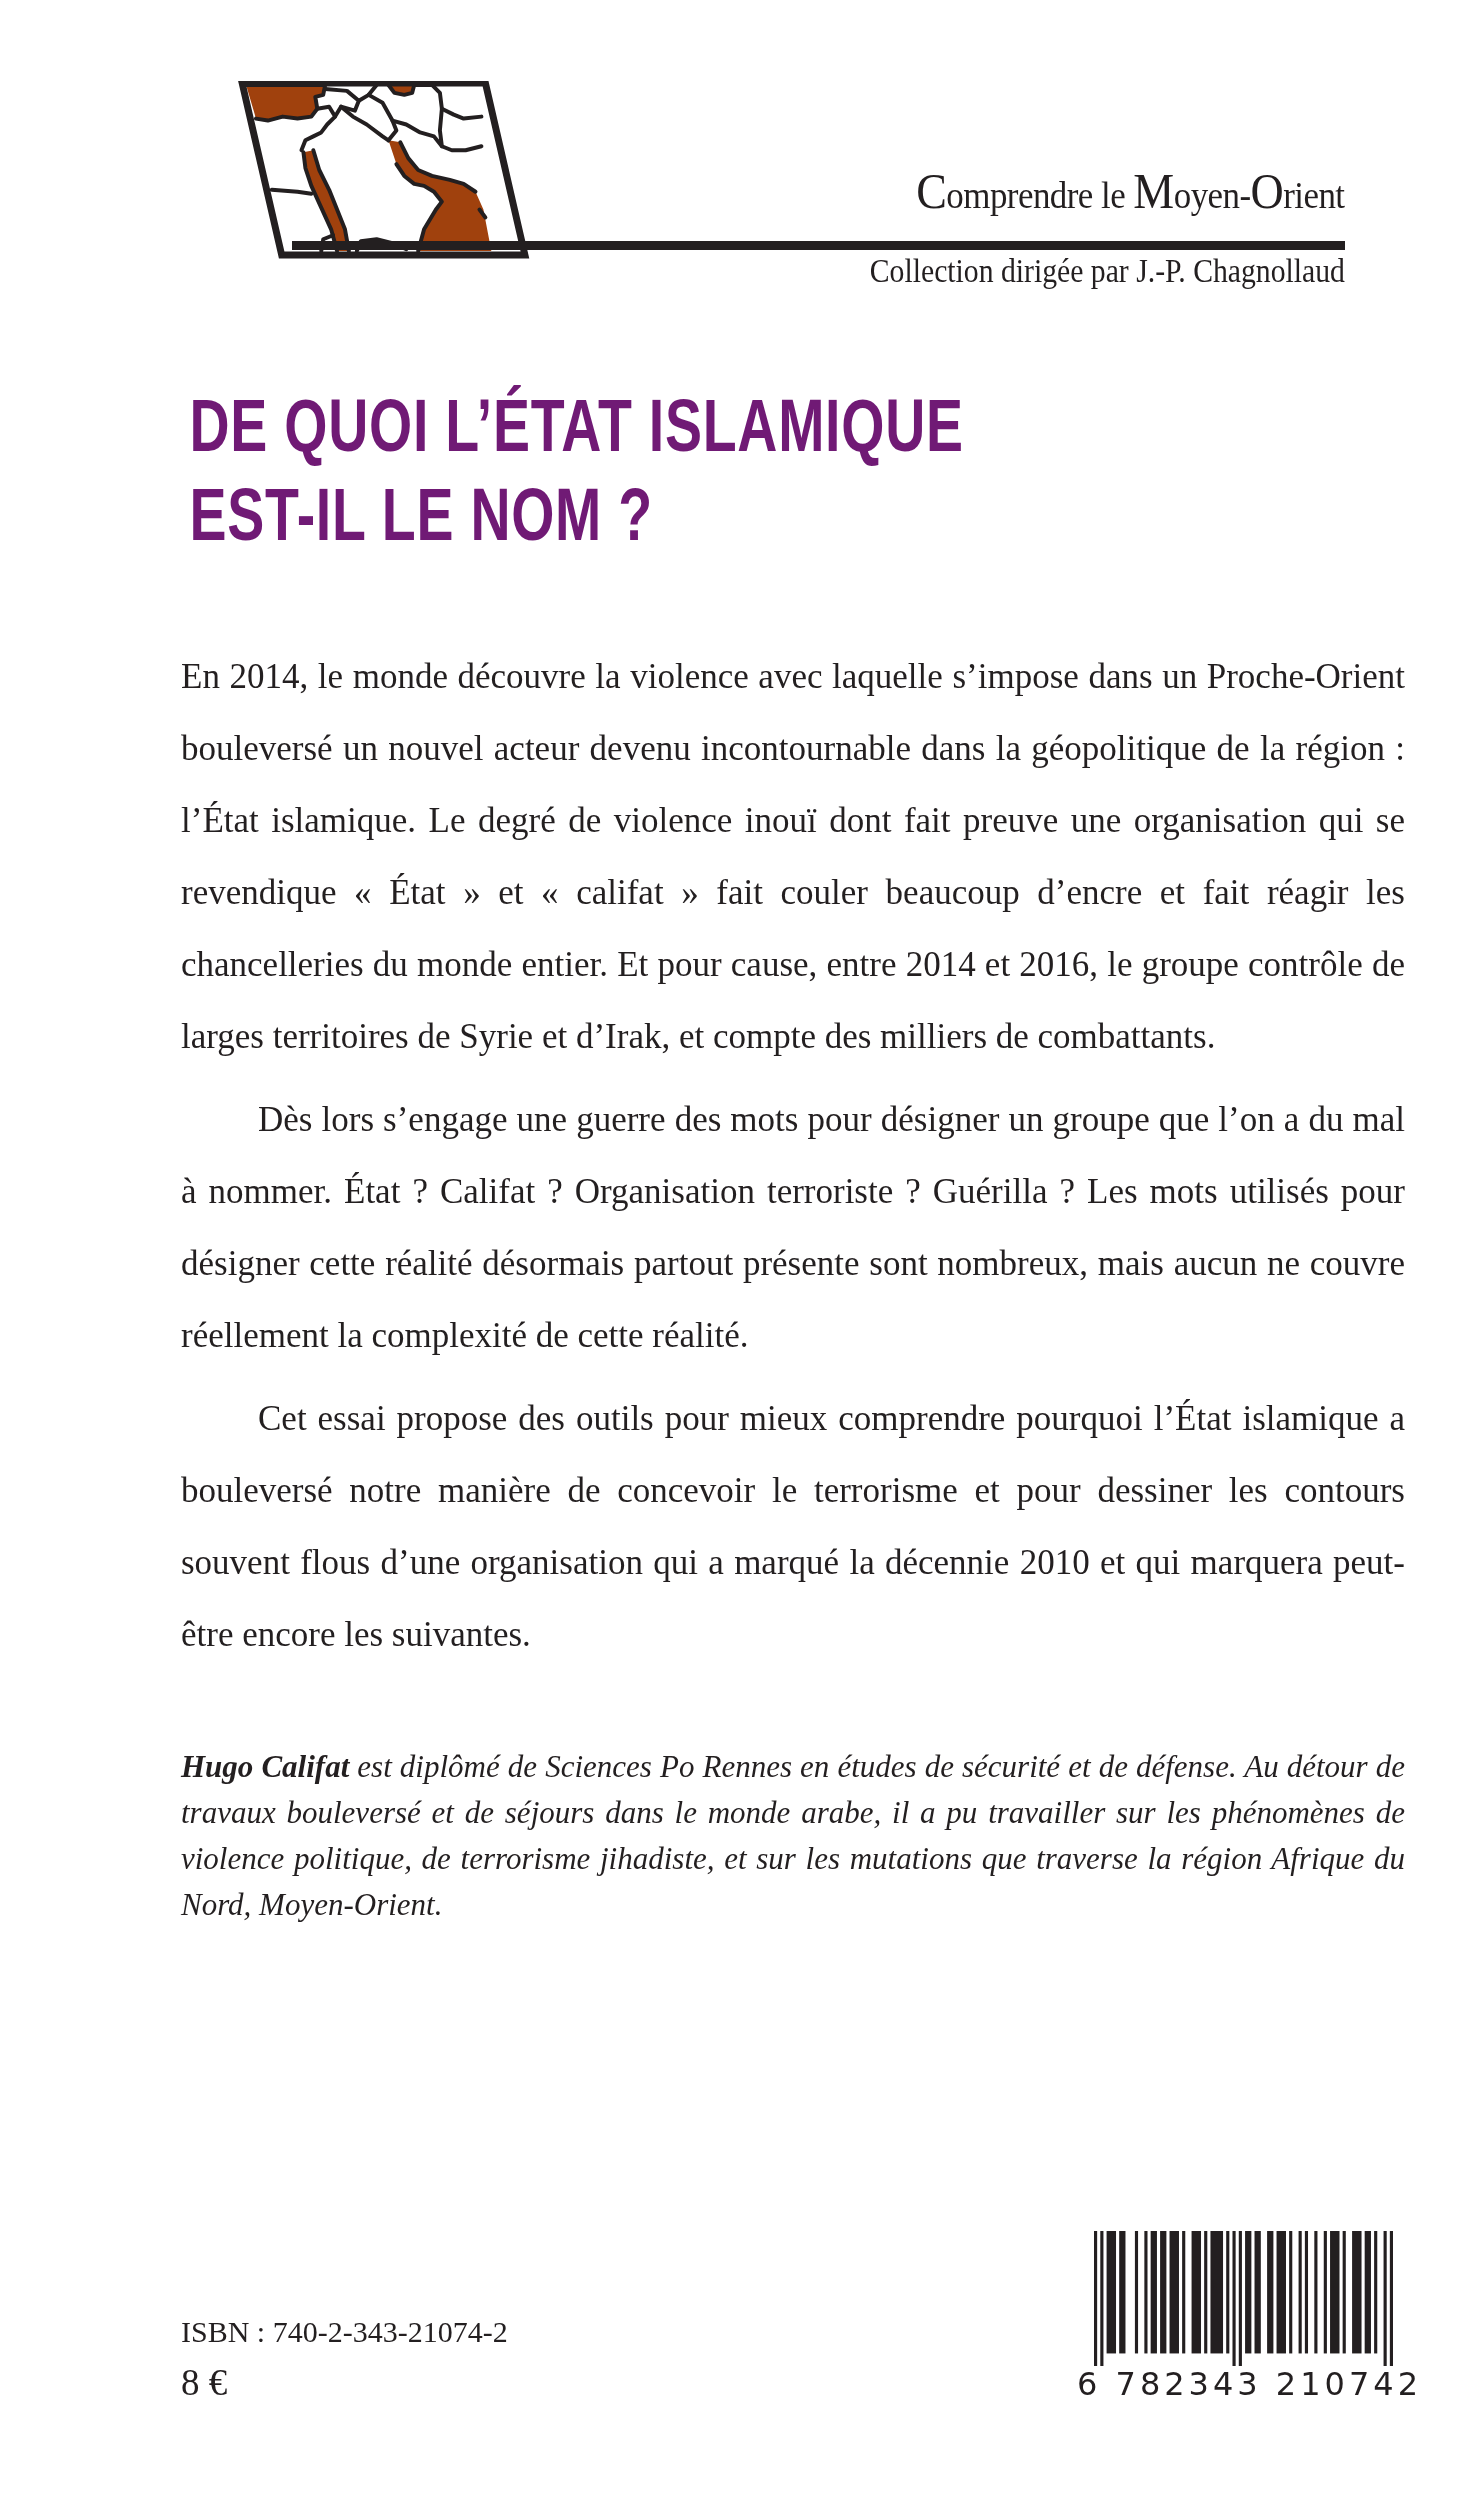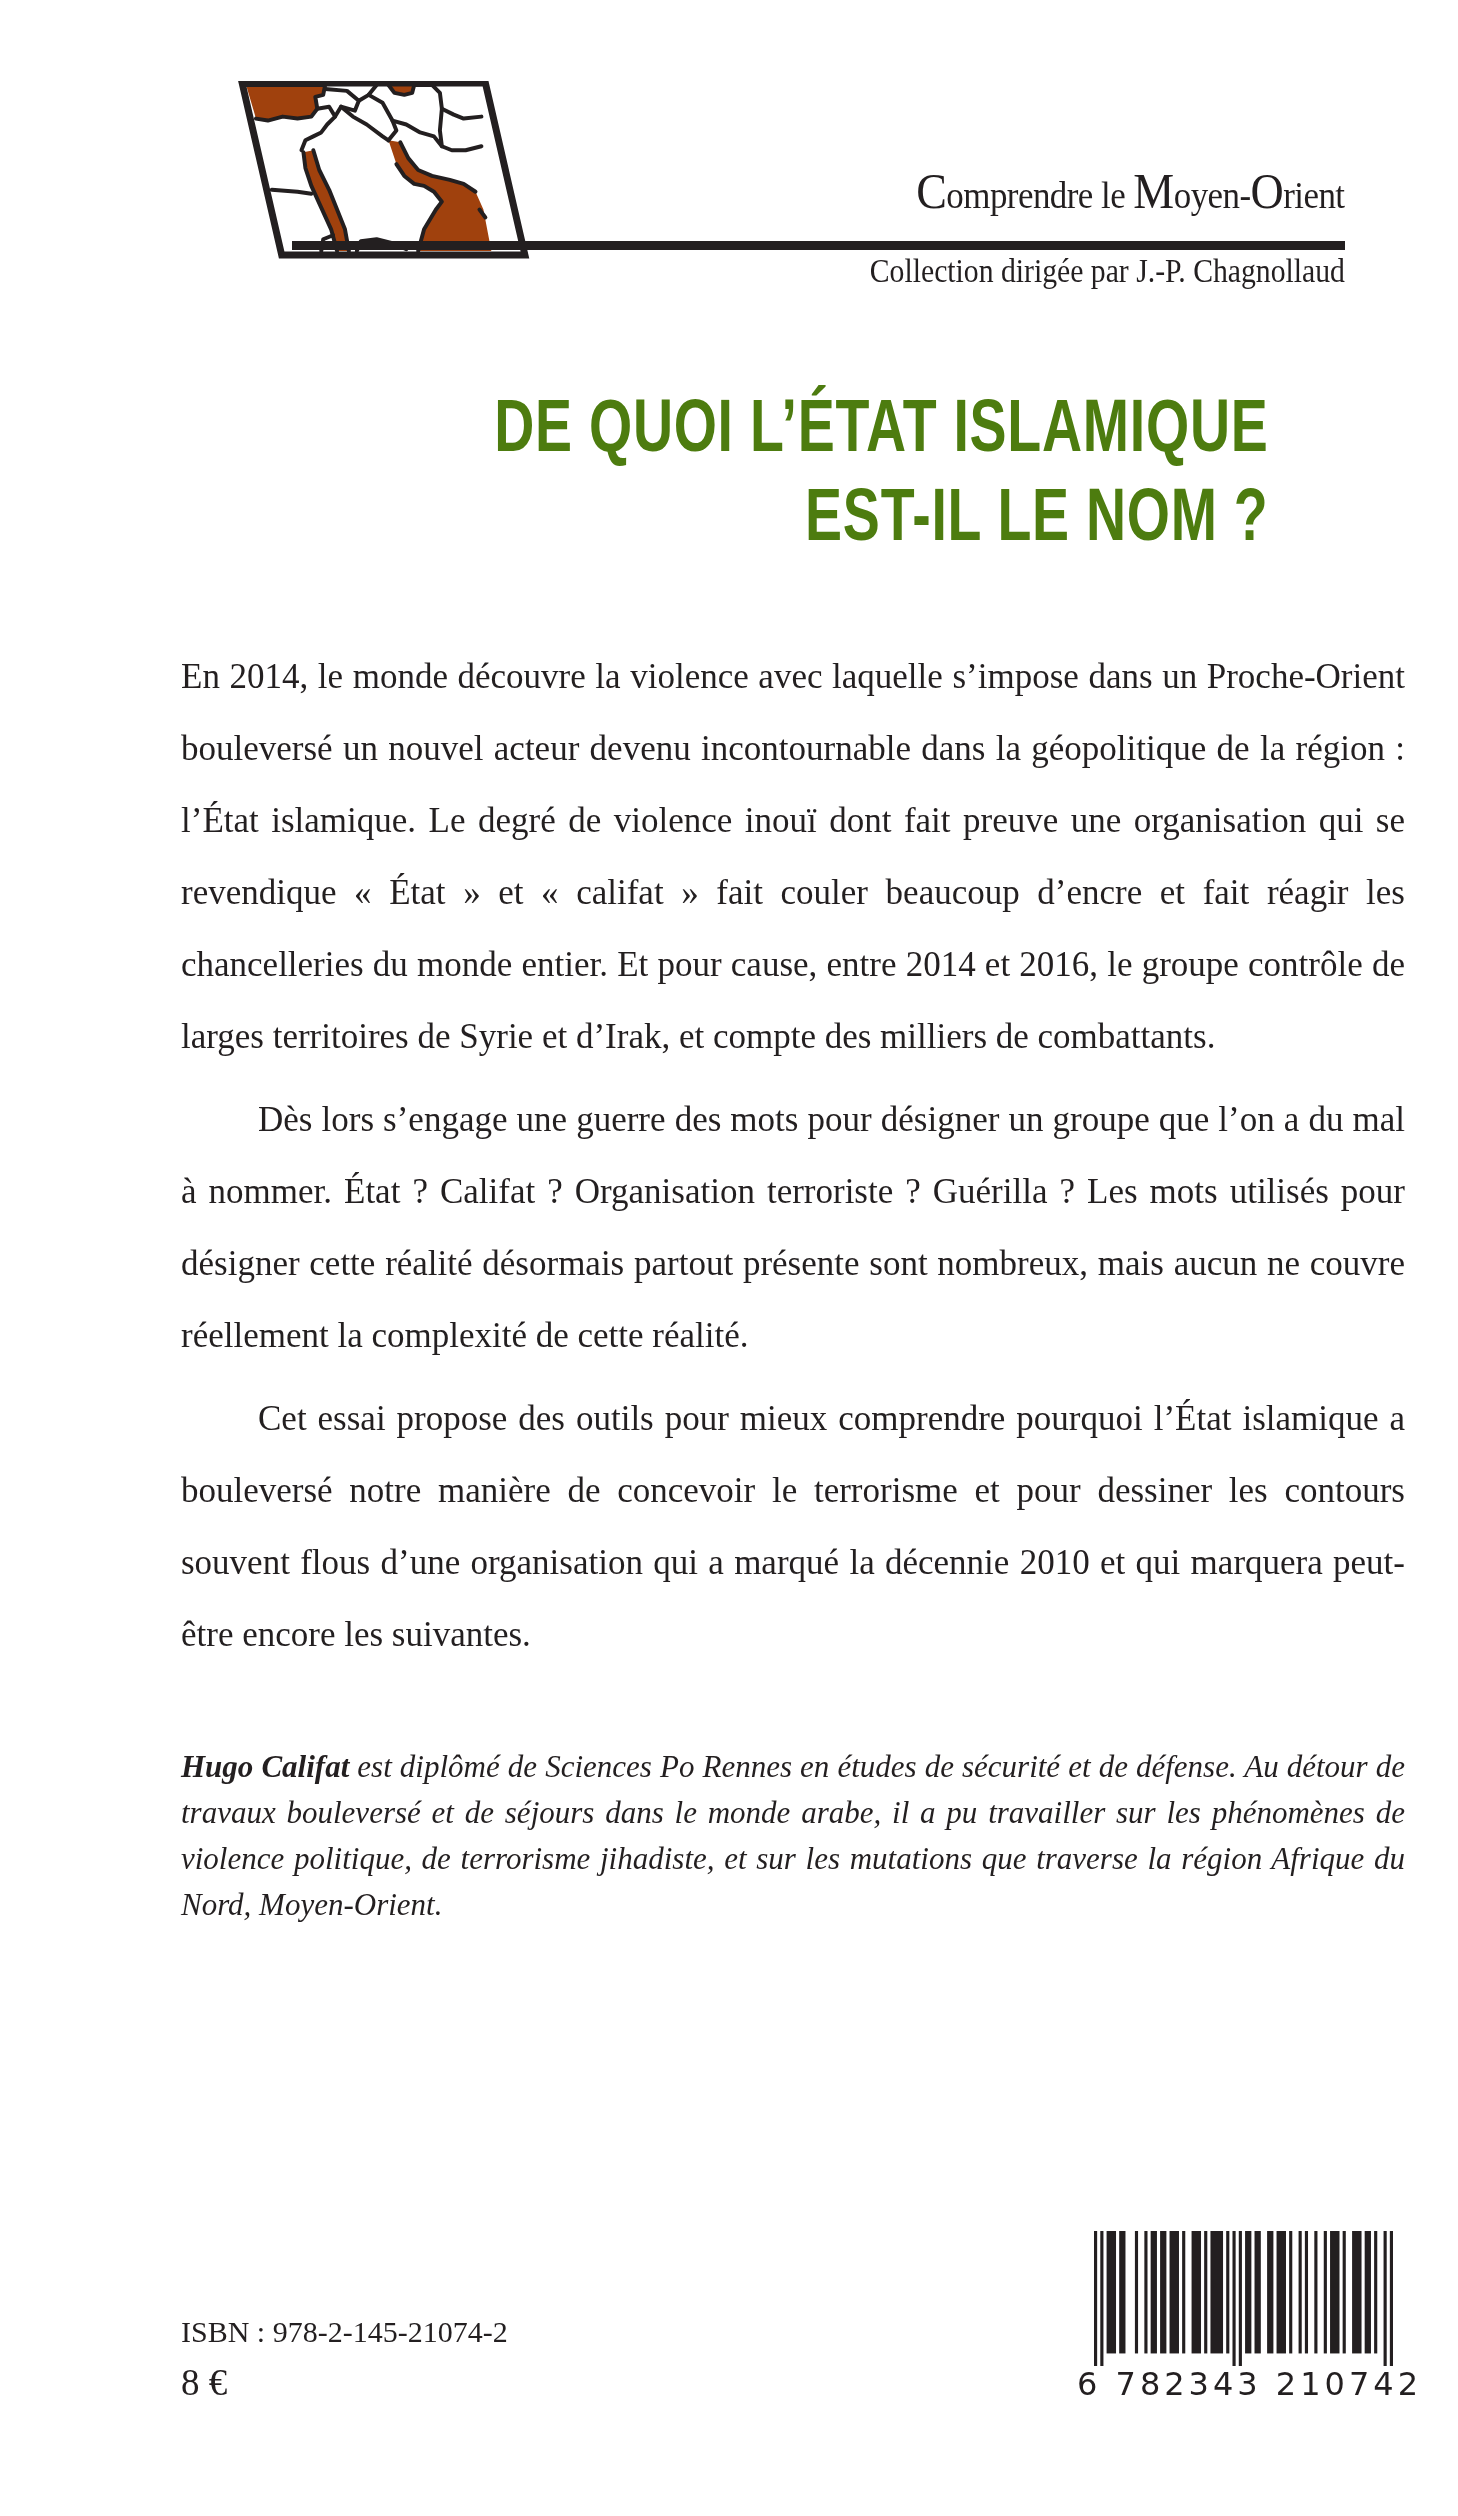--- a/index.html
+++ b/index.html
@@ -19,22 +19,22 @@
   }
   #series-title .cap { font-size: 50px; }
 
   #series-editor {
     right: 113px; top: 255px; white-space: nowrap;
     font-family: "Liberation Serif", serif; font-size: 33px; line-height: 1;
     transform: scaleX(0.9); transform-origin: right center;
   }
 
   #title {
-    left: 0; width: 1458px; top: 381px; text-align: right;
-    font-family: "Liberation Sans", sans-serif; font-weight: bold; color: #4d7c0f;
+    left: 0; width: 1458px; top: 381px; text-align: left;
+    font-family: "Liberation Sans", sans-serif; font-weight: bold; color: #701a75;
     font-size: 75px; line-height: 89px; letter-spacing: 1px;
   }
   #title .line { display: block; transform: scaleX(0.74); transform-origin: center; }
 
   #body {
     left: 181px; top: 634px; width: 1224px;
     font-family: "Liberation Serif", serif; font-size: 35px; line-height: 72px;
     text-align: justify; color: #231f20; margin-top: 7px;
   }
   #body p { margin: 0 0 11px 0; }
@@ -107,21 +107,21 @@
 </h1>
 
 <div id="body" class="abs">
   <p>En 2014, le monde découvre la violence avec laquelle s’impose dans un Proche-Orient bouleversé un nouvel acteur devenu incontournable dans la géopolitique de la région : l’État islamique. Le degré de violence inouï dont fait preuve une organisation qui se revendique « État » et « califat » fait couler beaucoup d’encre et fait réagir les chancelleries du monde entier. Et pour cause, entre 2014 et 2016, le groupe contrôle de larges territoires de Syrie et d’Irak, et compte des milliers de combattants.</p>
   <p class="indent">Dès lors s’engage une guerre des mots pour désigner un groupe que l’on a du mal à nommer. État ? Califat ? Organisation terroriste ? Guérilla ? Les mots utilisés pour désigner cette réalité désormais partout présente sont nombreux, mais aucun ne couvre réellement la complexité de cette réalité.</p>
   <p class="indent">Cet essai propose des outils pour mieux comprendre pourquoi l’État islamique a bouleversé notre manière de concevoir le terrorisme et pour dessiner les contours souvent flous d’une organisation qui a marqué la décennie 2010 et qui marquera peut-être encore les suivantes.</p>
 </div>
 
 <div id="bio" class="abs"><b>Hugo Califat</b><span> est diplômé de Sciences Po Rennes en études de sécurité et de défense. Au détour de travaux bouleversé et de séjours dans le monde arabe, il a pu travailler sur les phénomènes de violence politique, de terrorisme jihadiste, et sur les mutations que traverse la région Afrique du Nord, Moyen-Orient.</span></div>
 
-<div id="isbn" class="abs">ISBN : 978-2-145-21074-2</div>
+<div id="isbn" class="abs">ISBN : 740-2-343-21074-2</div>
 <div id="price" class="abs">8 €</div>
 
 <svg id="barcode" class="abs" viewBox="0 0 95 43" preserveAspectRatio="none">
   <g fill="#231f20">
 
     <rect x="0" y="0" width="1" height="43"></rect>
       <rect x="2" y="0" width="1" height="43"></rect>
 
     <rect x="4" y="0" width="3" height="39"></rect>
       <rect x="8" y="0" width="2" height="39"></rect>

